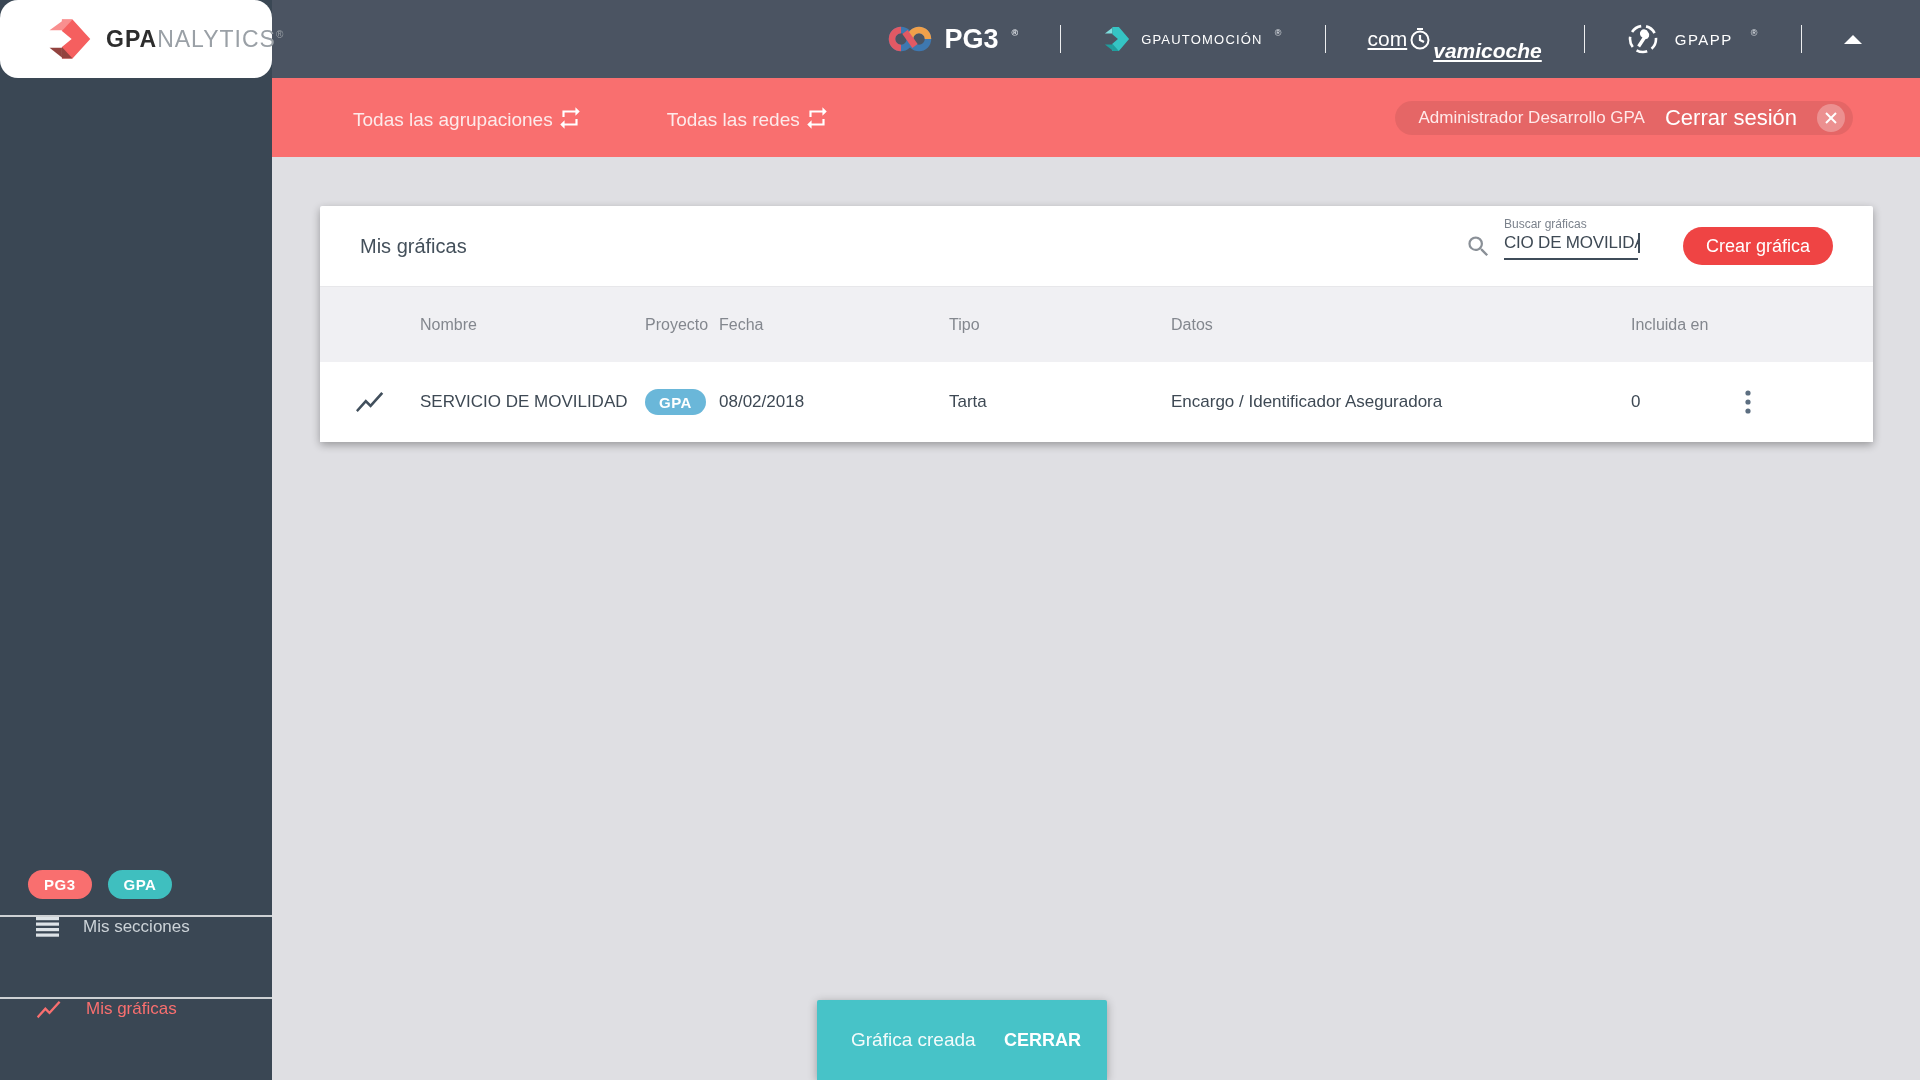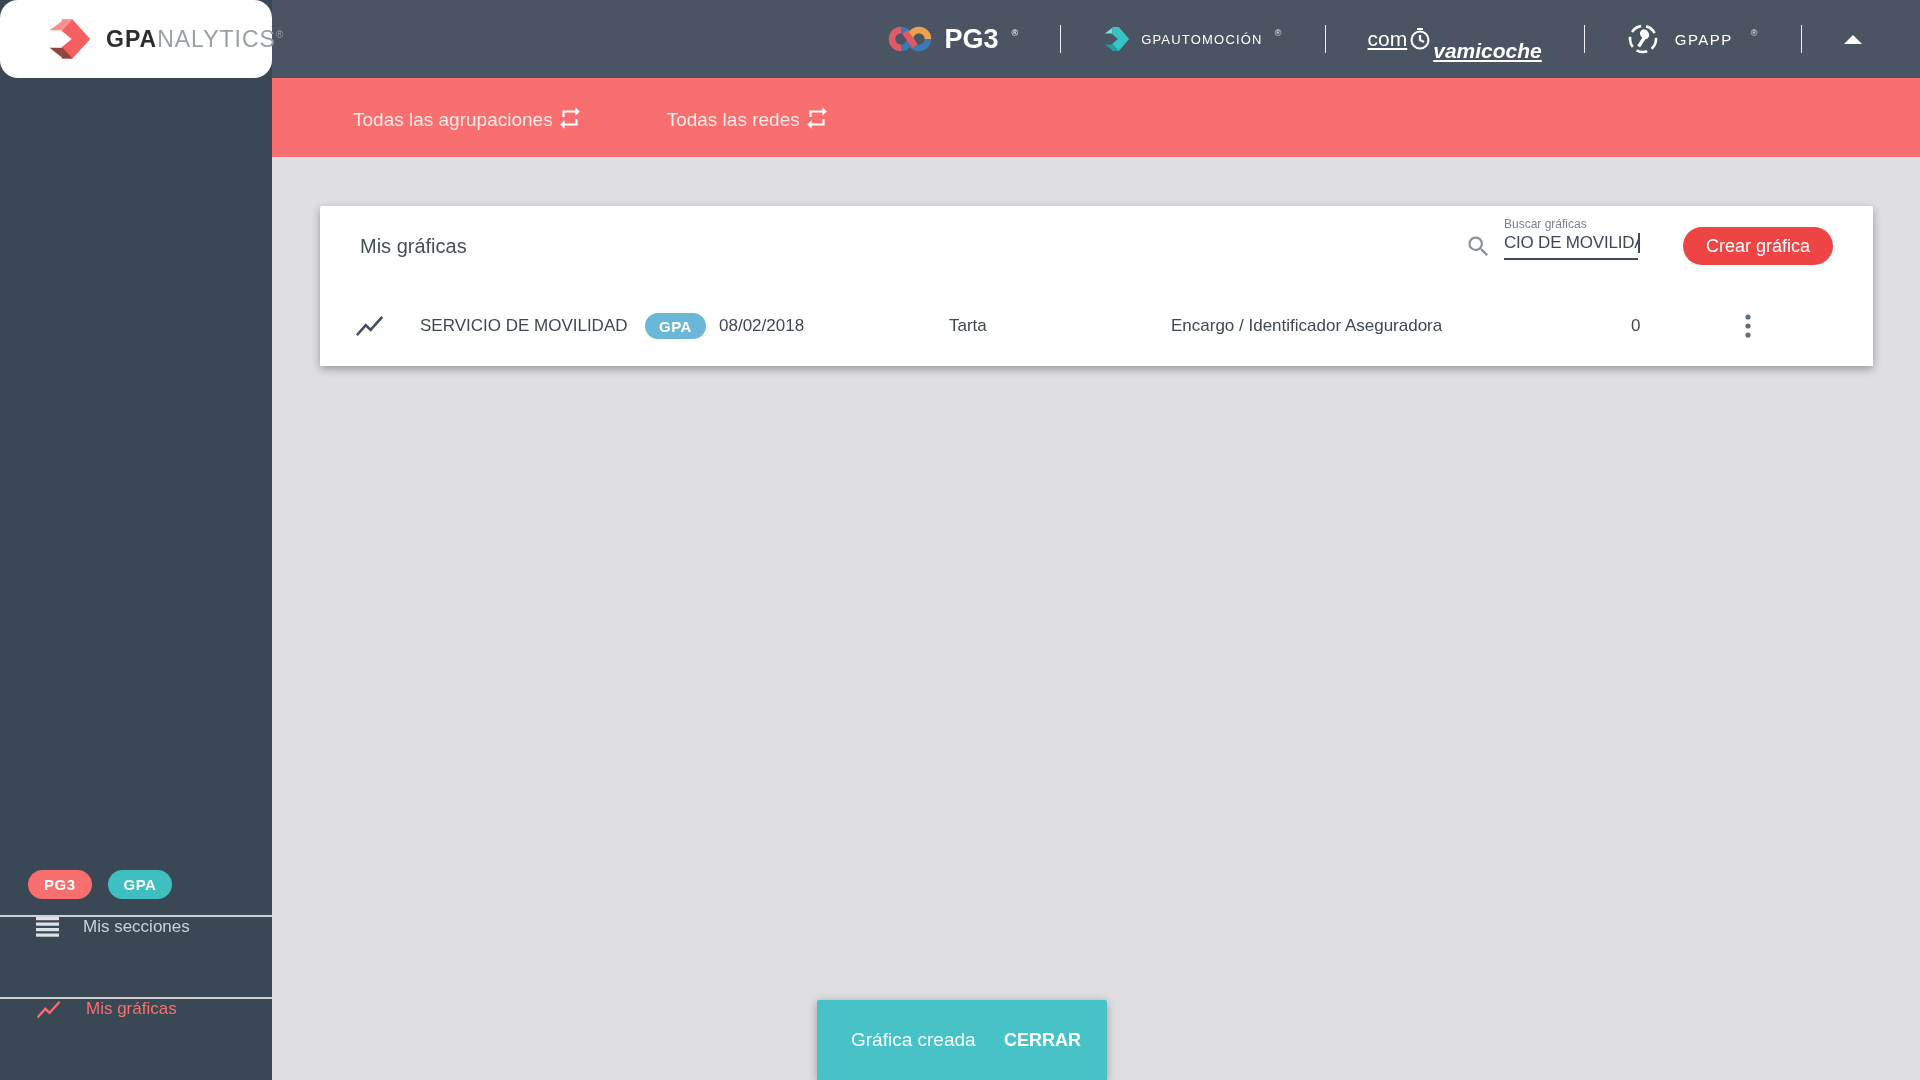--- a/index.html
+++ b/index.html
@@ -199,20 +199,30 @@
   </div>
   <div class="filter-group">
     <span class="flbl">Todas las redes</span>
     <span>
       <svg width="26" height="26" viewBox="0 0 24 24" fill="#fff">
         <path d="M7 7h10v3l4-4-4-4v3H5v6h2V7zm10 10H7v-3l-4 4 4 4v-3h12v-6h-2v4z"></path>
       </svg>
     </span>
   </div>
 
+  <div class="user-pill">
+    <span class="uname">Administrador Desarrollo GPA</span>
+    <span class="logout">Cerrar sesión</span>
+    <span class="close-circle">
+      <svg width="12" height="12" viewBox="0 0 12 12" stroke="#fff" stroke-width="2">
+        <line x1="1" y1="1" x2="11" y2="11"></line>
+          <line x1="11" y1="1" x2="1" y2="11"></line>
+      </svg>
+    </span>
+  </div>
 </div>
 
 <div class="main">
   <div class="card">
 
     <div class="title-row">
       <span class="page-title">Mis gráficas</span>
       <div class="search-zone">
         <span>
           <svg width="27" height="27" viewBox="0 0 24 24" fill="#8a9097">
@@ -220,20 +230,30 @@
           </svg>
         </span>
         <div class="search-field">
           <span class="flabel">Buscar gráficas</span>
           <input type="text" value="CIO DE MOVILIDAD" style="">
         </div>
         <button class="create-btn">Crear gráfica</button>
       </div>
     </div>
 
+    <div class="tgrid thead">
+      <div class="hc"></div>
+      <div class="hc">Nombre</div>
+      <div class="hc">Proyecto</div>
+      <div class="hc">Fecha</div>
+      <div class="hc">Tipo</div>
+      <div class="hc">Datos</div>
+      <div class="hc cell-pad">Incluida en</div>
+      <div class="hc"></div>
+    </div>
 
     <div class="tgrid trow">
       <div class="icon-cell">
         <span>
           <svg width="30" height="25" viewBox="0 0 24 20" fill="#414f5c">
             <path d="M2.2 17.5 L0.8 16.1 L8.6 7.3 L12.4 11.1 L21 1.6 L22.6 3.0 L12.5 14.2 L8.7 10.4 Z"></path>
           </svg>
         </span>
       </div>
       <div class="c">SERVICIO DE MOVILIDAD</div>

